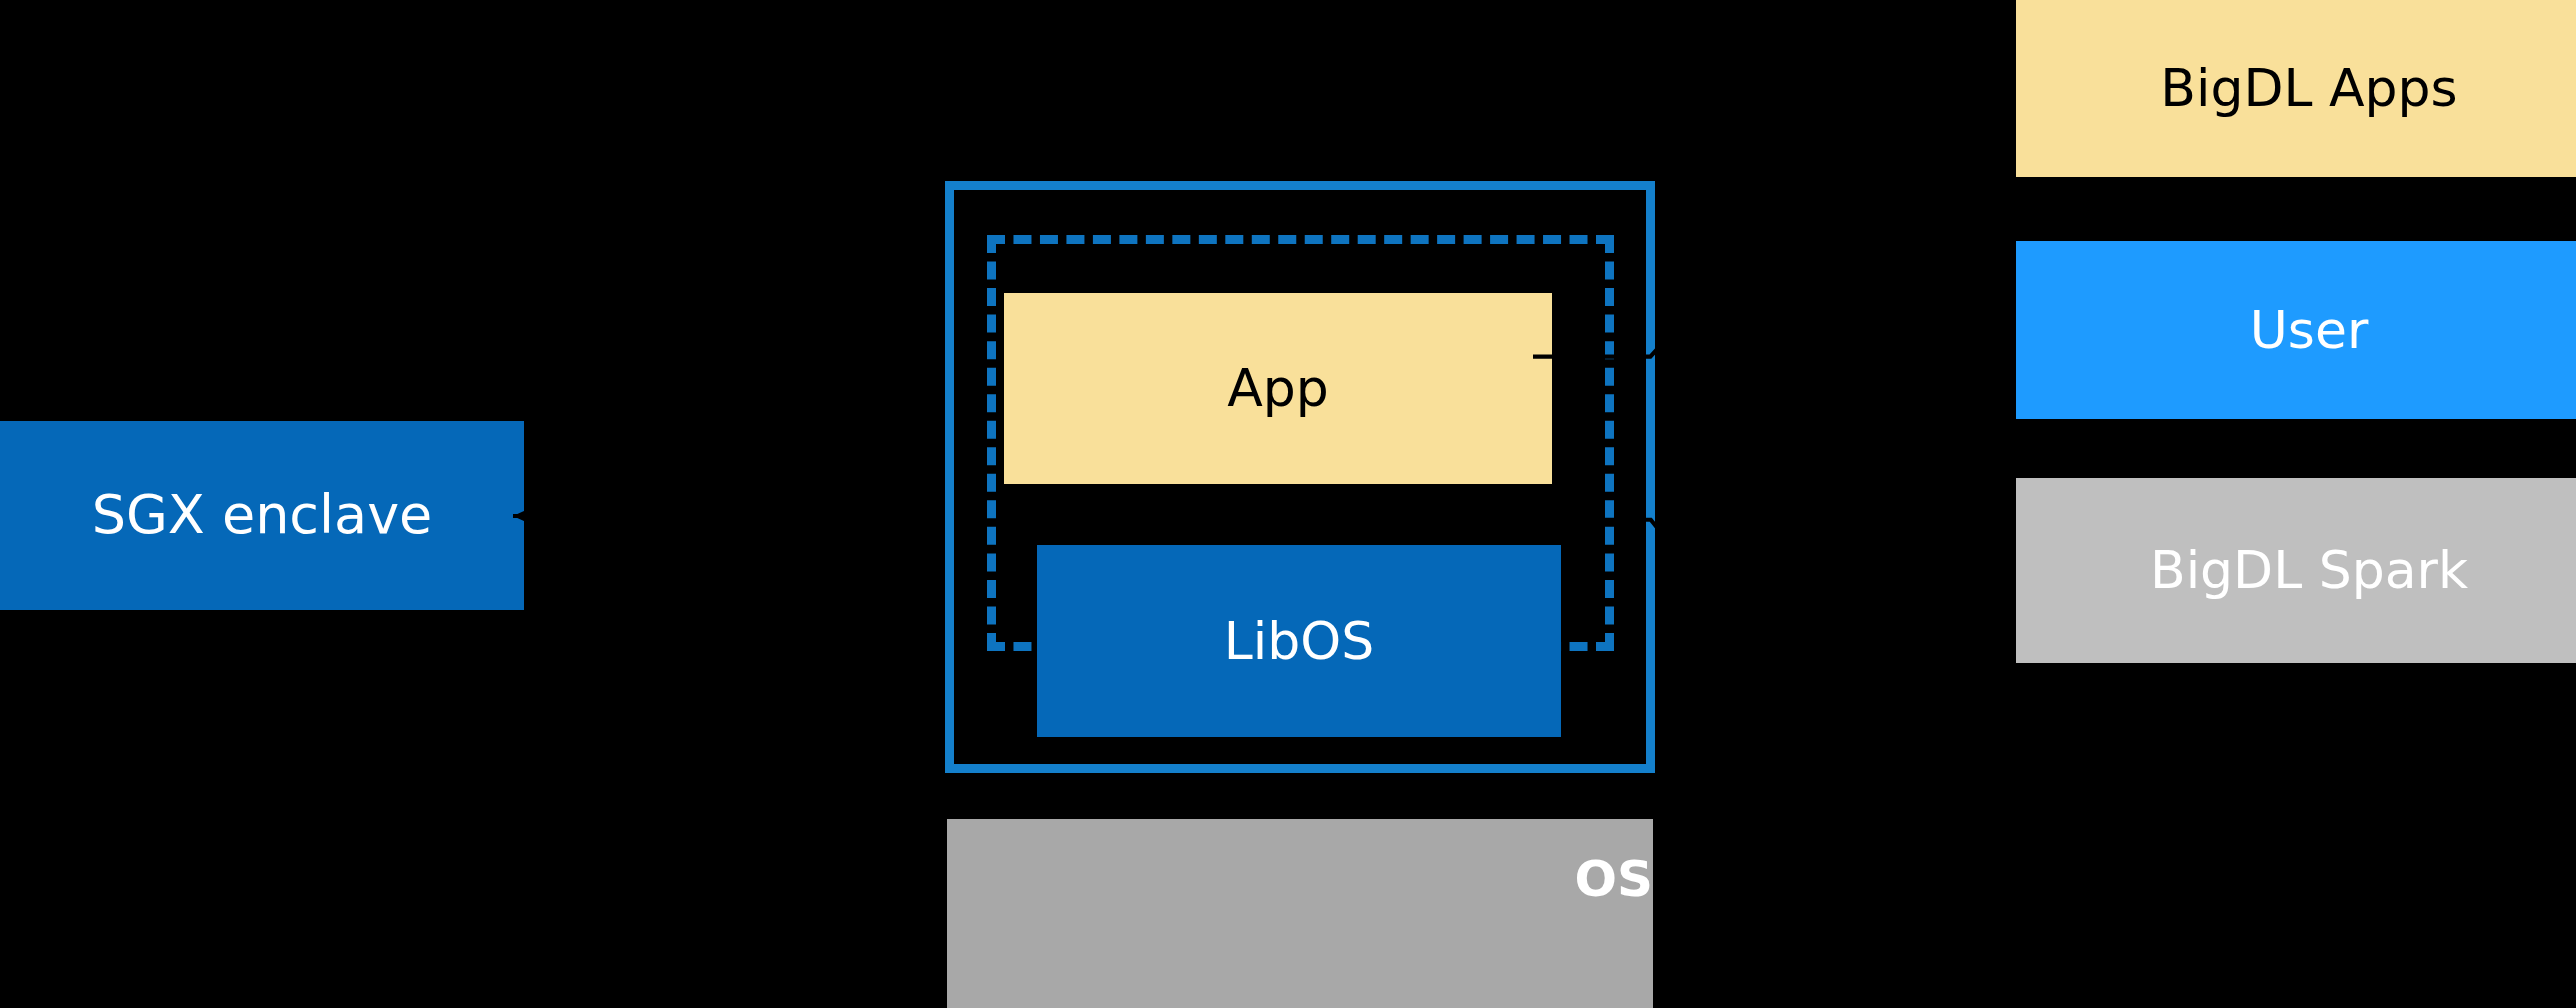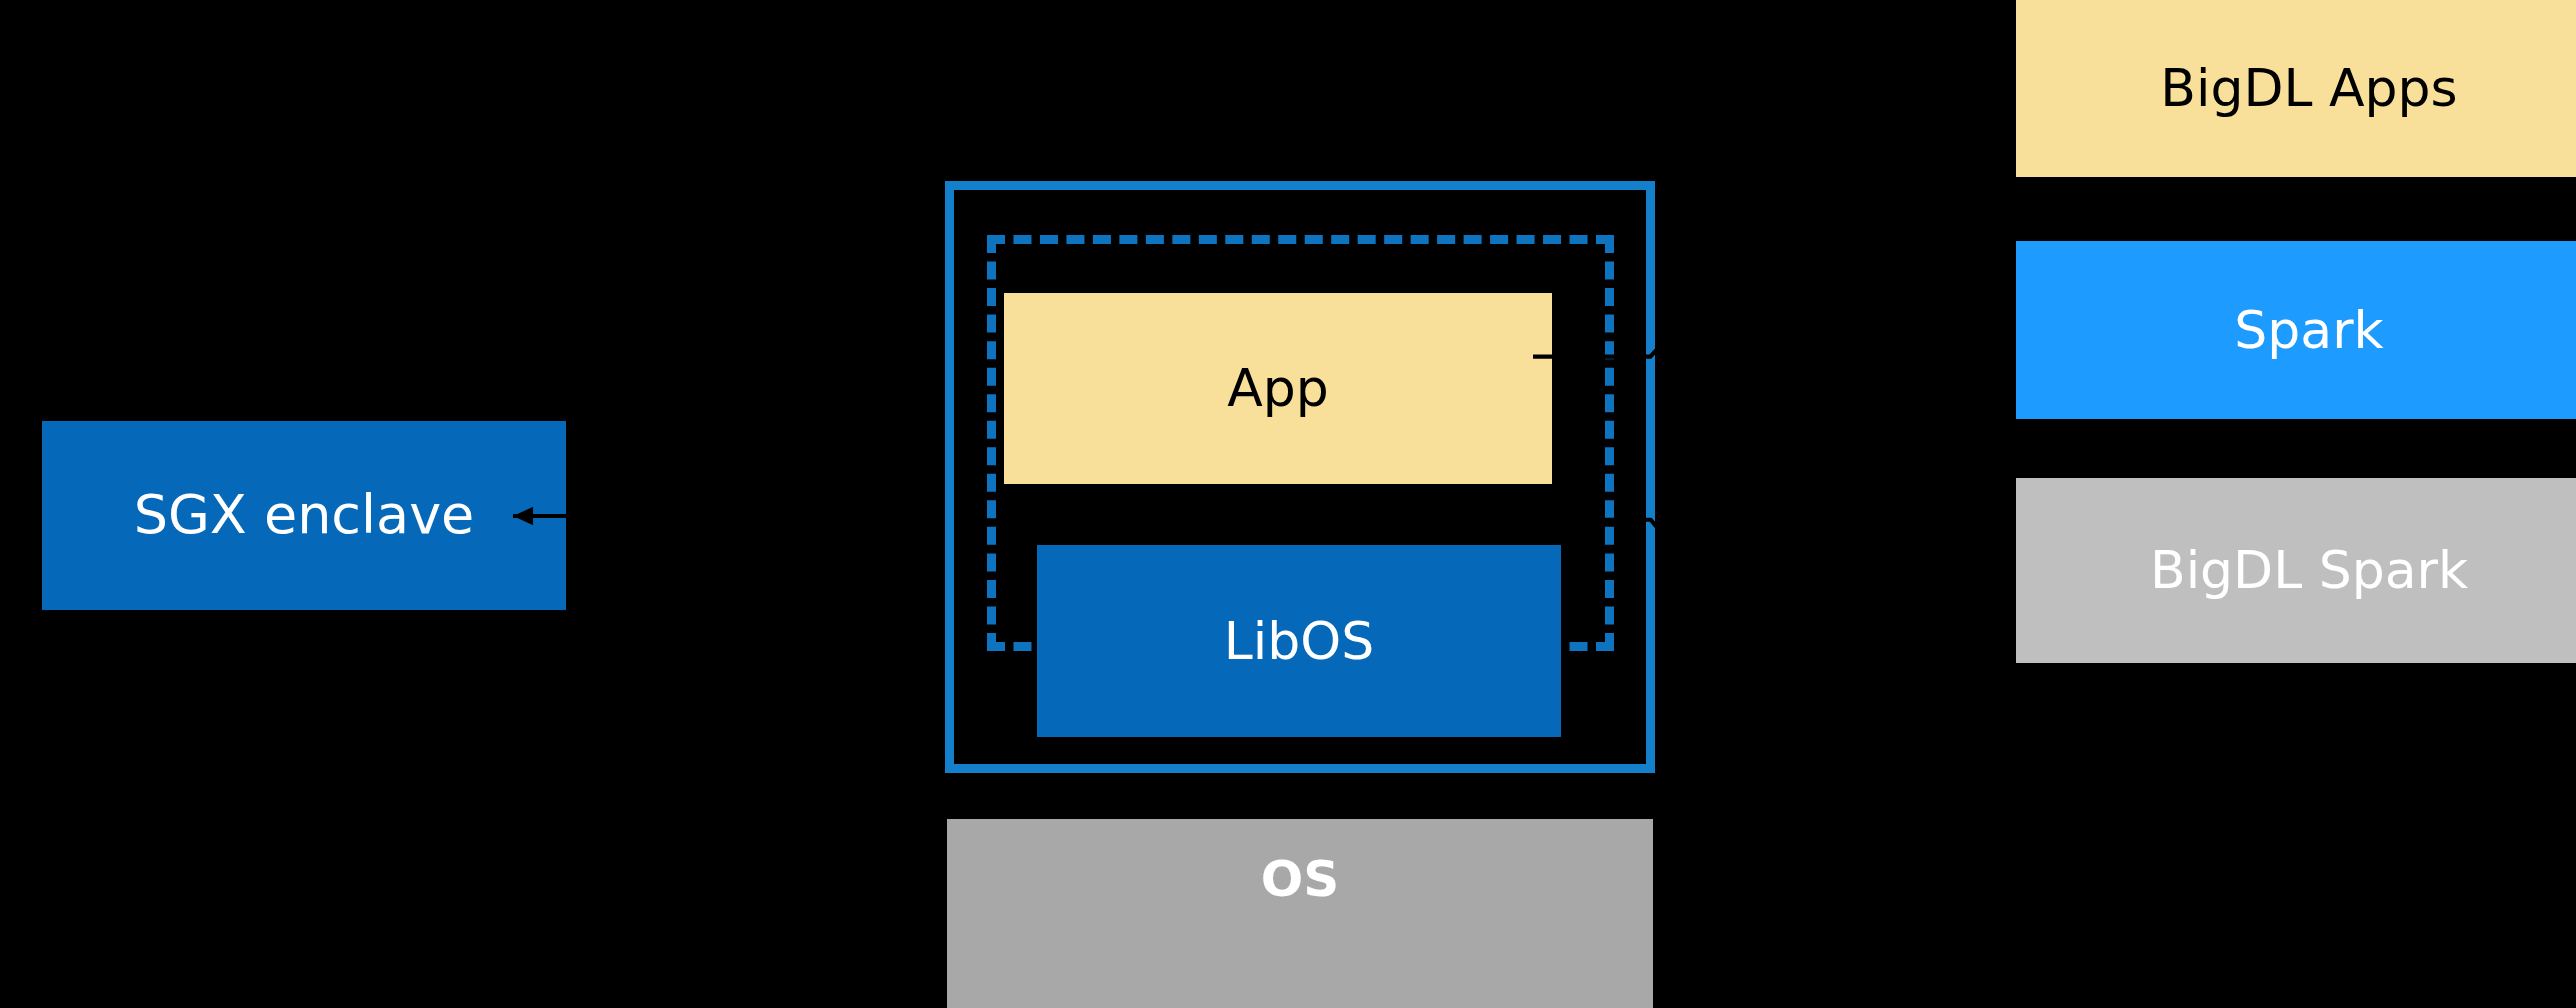--- a/index.html
+++ b/index.html
@@ -30,21 +30,20 @@
 
   
   #sgx-enclave-box {
     left: 0px;
     top: 421px;
     width: 524px;
     height: 189px;
     background: #0568B8;
     color: #ffffff;
     font-size: 54px;
-    margin-left: 42px;
   }
 
   
   #enclave-outer-frame {
     left: 945px;
     top: 181px;
     width: 710px;
     height: 592px;
     border: 9.2px solid #1480CC;
     background: transparent;
@@ -79,20 +78,21 @@
     left: 947px;
     top: 819px;
     width: 706px;
     height: 189px;
     background: #A8A8A8;
     color: #ffffff;
     font-size: 50px;
     font-weight: bold;
     align-items: flex-start;
     padding-top: 34px;
+    justify-content: flex-end;
   }
 
   
   #user-apps-box {
     left: 2016px;
     top: -0.8px;
     width: 586px;
     height: 178px;
     background: #F9E09A;
     color: #000000;
@@ -177,21 +177,21 @@
 
   <svg class="connector" id="connector-libos" viewBox="0 0 600 140">
     <path d="M 0 20 L 140 20 L 220 120 L 600 120" stroke="#000000" stroke-width="5" fill="none"></path>
   </svg>
 
   <div class="box" id="user-apps-box">
     <span class="label">BigDL Apps</span>
   </div>
 
   <div class="box" id="bigdl-box">
-    <span class="label">Spark</span>
+    <span class="label">User</span>
   </div>
 
   <div class="box" id="apache-spark-box">
     <span class="label">BigDL Spark</span>
   </div>
 
 </div>
 
 
 </body></html>

